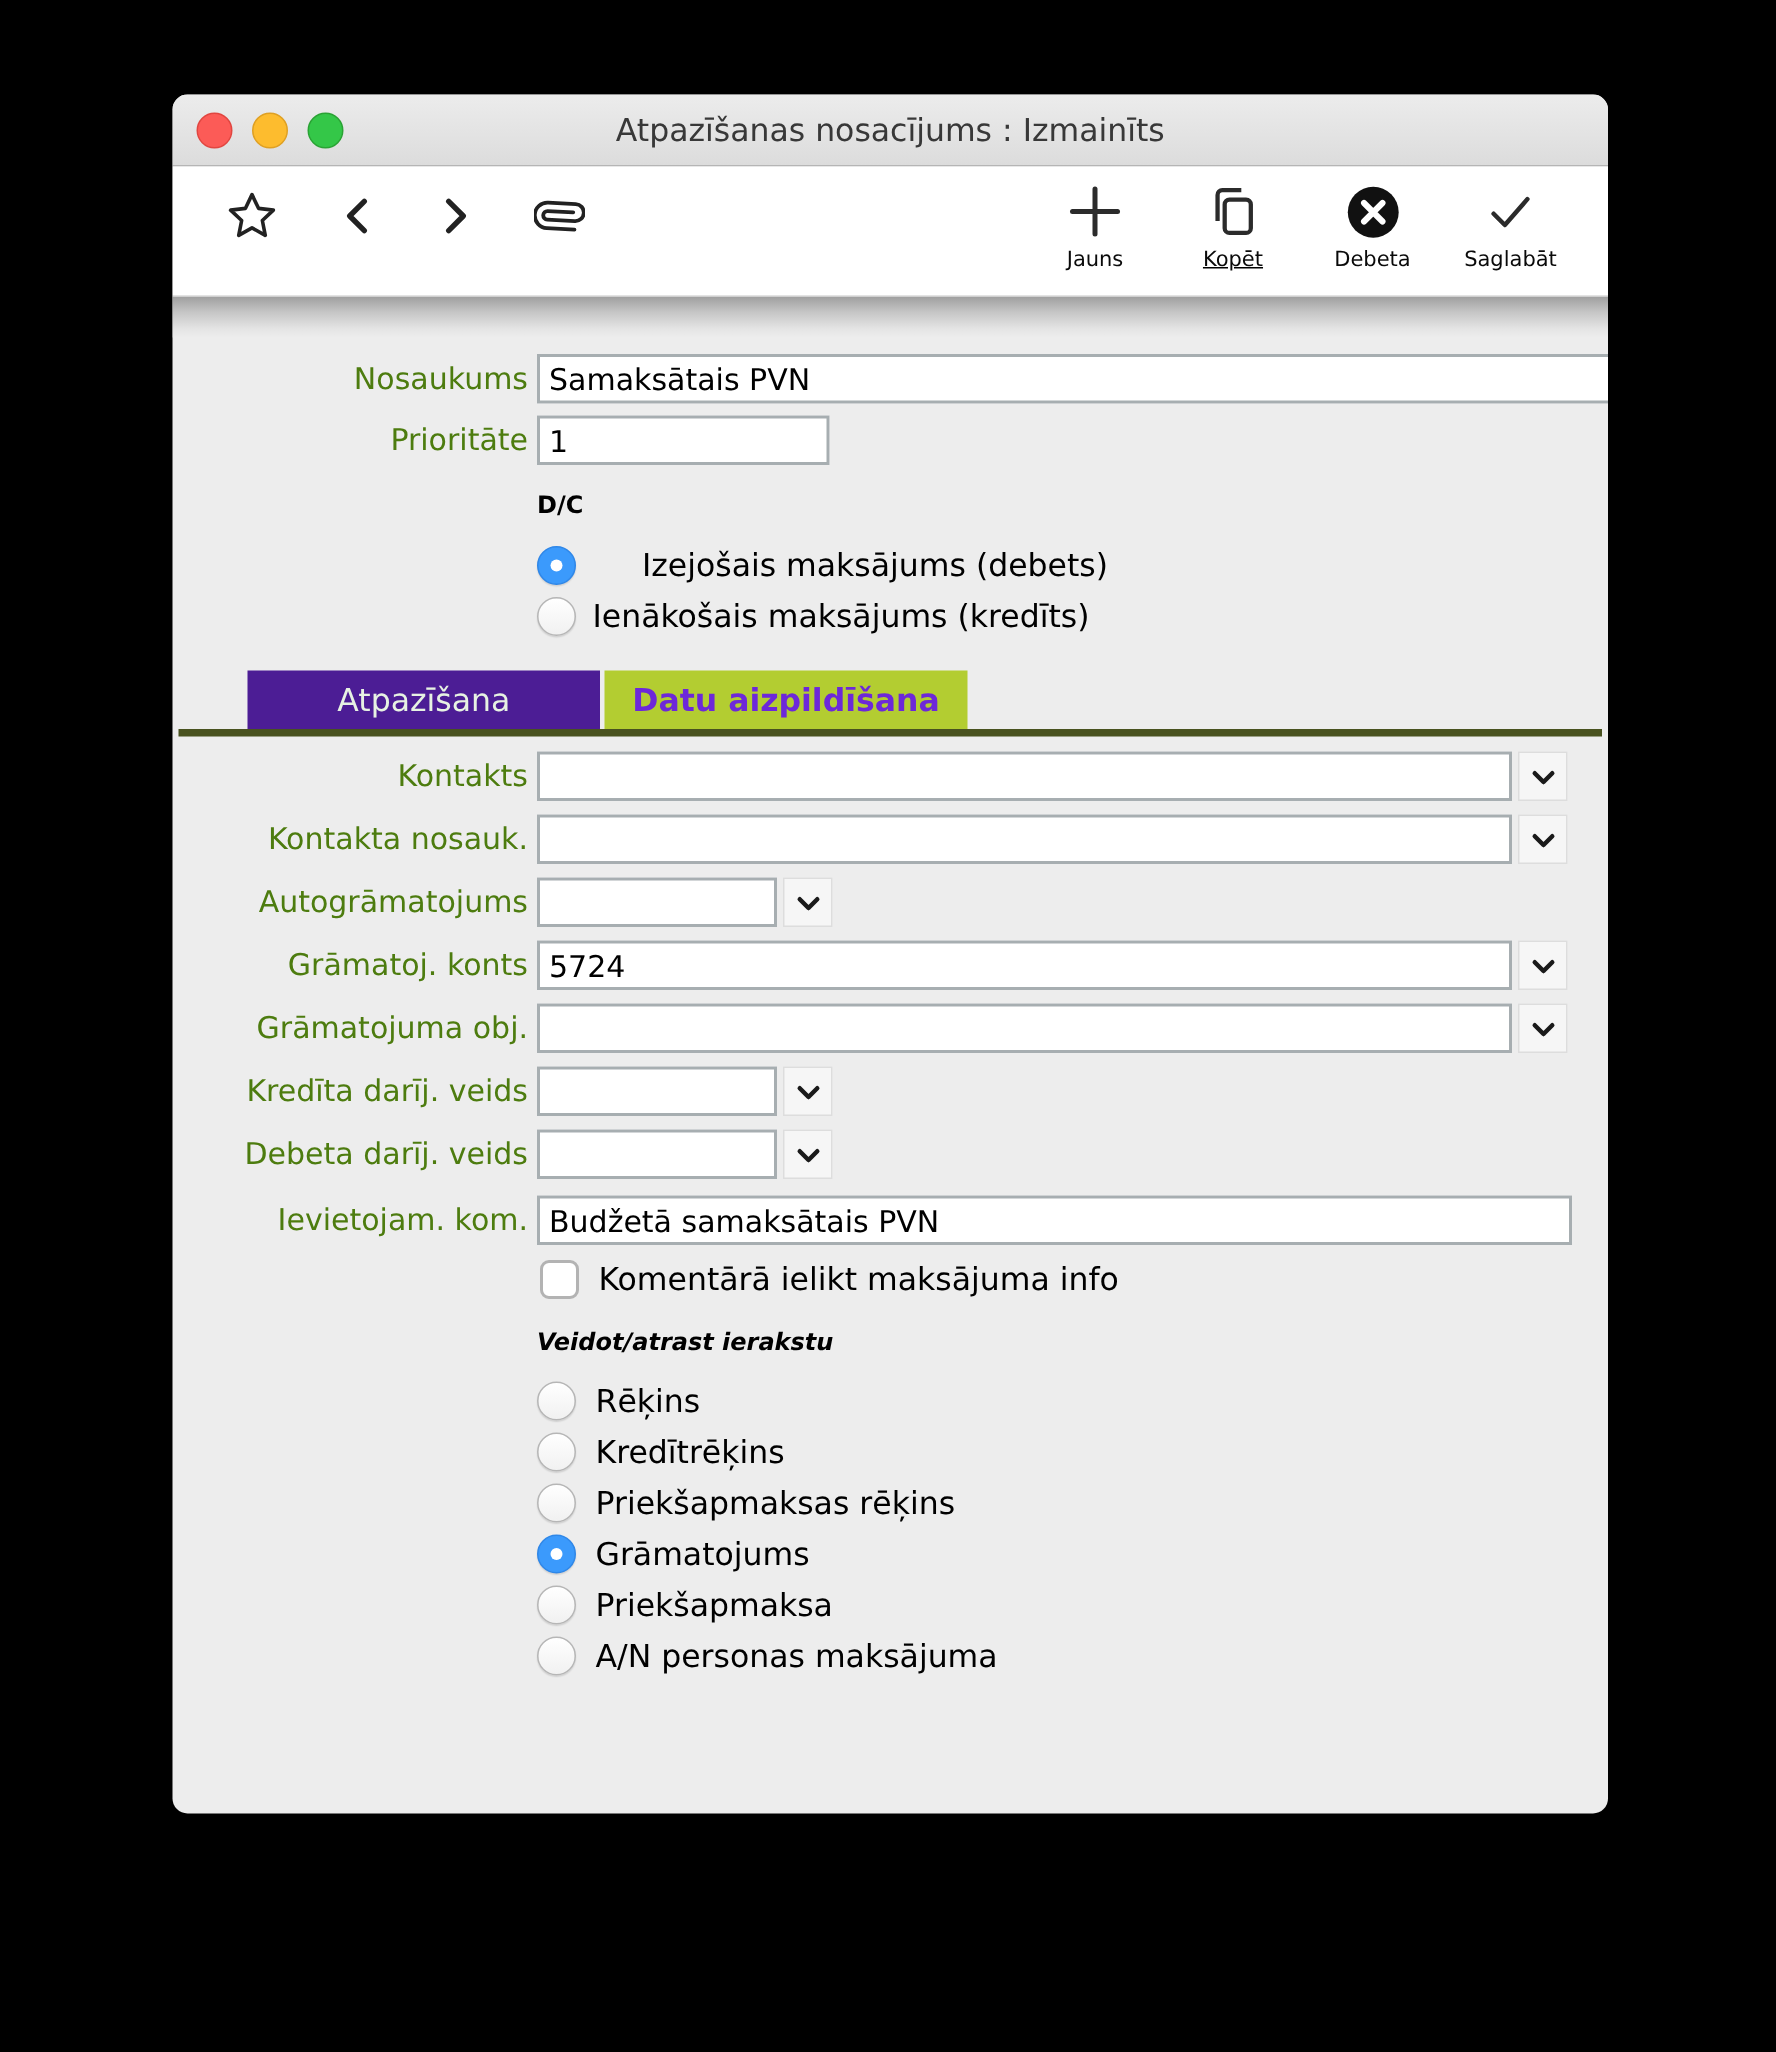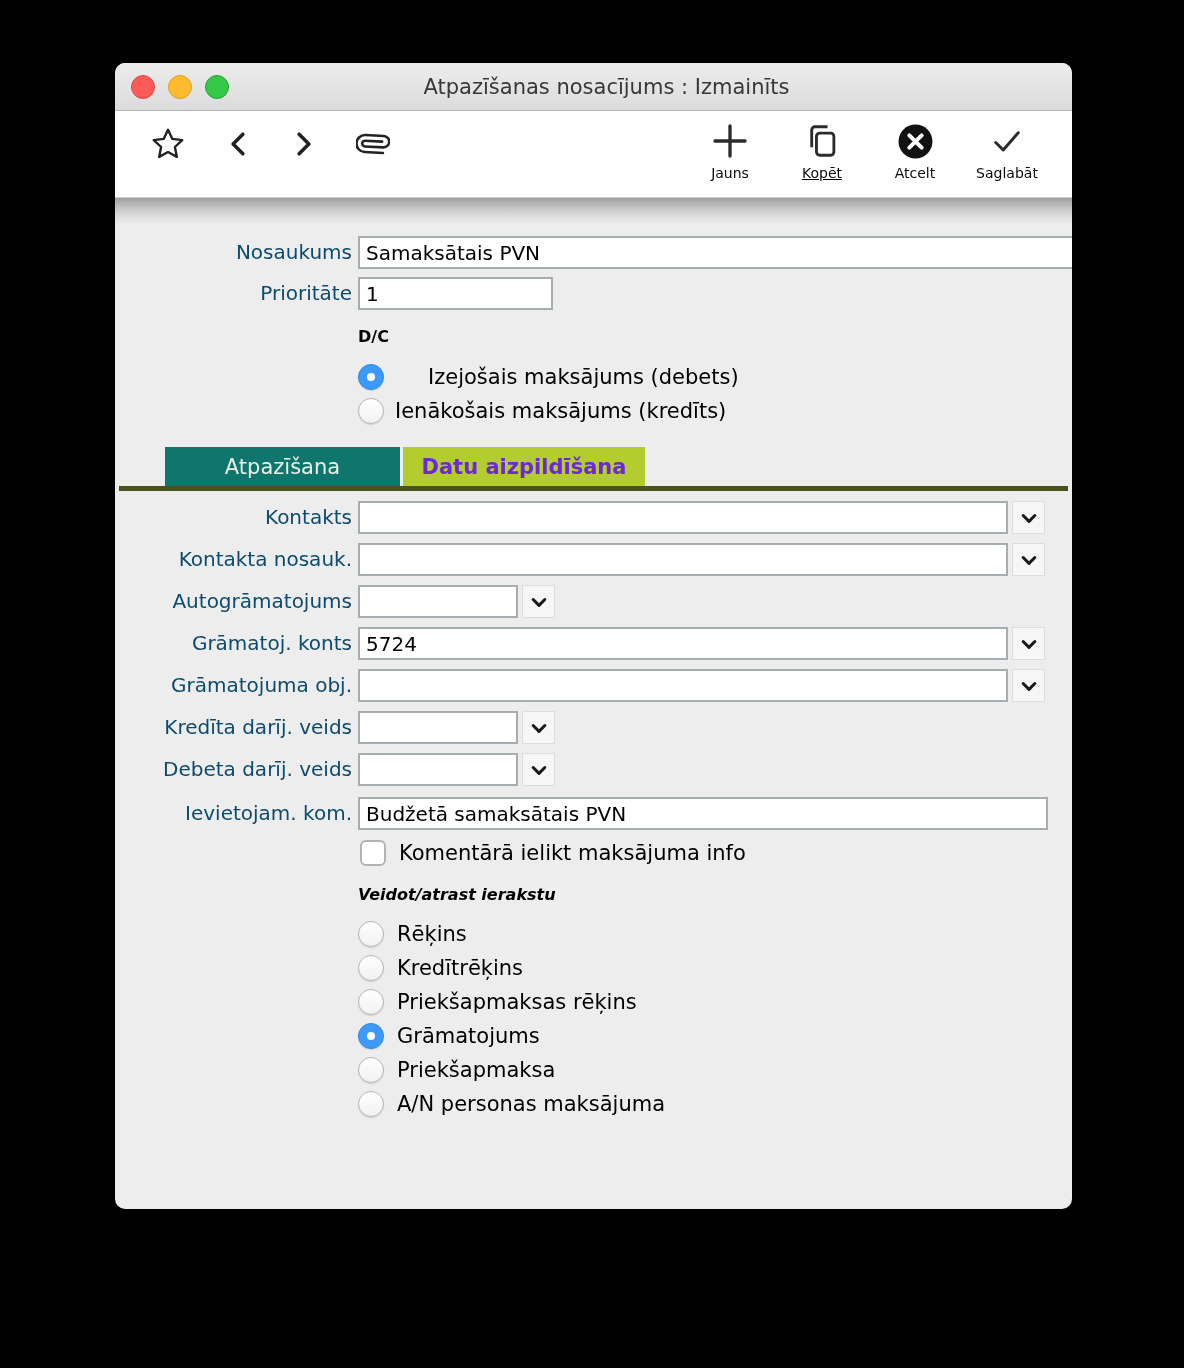--- a/index.html
+++ b/index.html
@@ -2,60 +2,60 @@
 <html><head>
 <meta charset="utf-8">
 <style>
   html,body{margin:0;padding:0;background:#000;width:1184px;height:1368px;
     font-family:"DejaVu Sans","Liberation Sans",sans-serif;}
   .window{position:absolute;left:115px;top:63px;width:957px;height:1146px;
     background:#ededed;border-radius:10px;overflow:hidden;
     box-shadow:0 18px 40px rgba(0,0,0,.65);}
   
   .titlebar{position:absolute;left:0;top:0;width:100%;height:47px;
-    background:linear-gradient(#ececec,#dcdcdc);border-bottom:1px solid #b5b5b5;padding-left:26px;}
+    background:linear-gradient(#ececec,#dcdcdc);border-bottom:1px solid #b5b5b5;}
   .title{position:absolute;left:0;top:0;width:100%;height:47px;line-height:49px;
     text-align:center;font-size:21px;color:#383838;}
   .tl{position:absolute;top:12px;width:22px;height:22px;border-radius:50%;}
   .tl.red{left:16px;background:#fc5b57;border:1px solid #e14640;}
   .tl.yellow{left:53px;background:#fdbc2e;border:1px solid #dfa023;}
   .tl.green{left:90px;background:#34c748;border:1px solid #2aa334;}
   
   .toolbar{position:absolute;left:0;top:48px;width:100%;height:86px;background:#fff;}
   .navicon{position:absolute;top:0;height:66px;display:flex;align-items:center;
     justify-content:center;cursor:default;}
   .tbbtn{position:absolute;top:8px;width:90px;text-align:center;}
   .tbbtn .ic{height:44px;display:flex;align-items:center;justify-content:center;}
   .tbbtn .lb{font-size:14px;color:#0a0a0a;margin-top:2px;}
   .divider{position:absolute;left:0;top:134px;width:100%;height:27px;
     border-top:1px solid #cfcfcf;
     background:linear-gradient(to bottom,#a0a0a0 0%,#c6c6c6 38%,#e4e4e4 78%,#ededed 100%);}
   
   .flabel{position:absolute;left:0;width:237px;text-align:right;font-size:20px;
-    color:#0c4a6e;line-height:33px;white-space:nowrap;}
+    color:#4d7c0f;line-height:33px;white-space:nowrap;}
   .tinput{position:absolute;height:33px;background:#fff;border:2px solid #a7aeb1;
     box-sizing:border-box;font-size:20px;color:#000;padding:0 6px;
     font-family:inherit;border-radius:0;outline:none;}
   .ddbtn{position:absolute;width:33px;height:33px;background:#f6f6f6;
     border:1px solid #ddd;box-sizing:border-box;display:flex;align-items:center;
     justify-content:center;cursor:default;}
   .heading{position:absolute;font-size:16px;font-weight:bold;color:#000;}
   .radio{position:absolute;width:26px;height:26px;border-radius:50%;
     background:linear-gradient(#fff,#f1f1f1);border:1px solid #b6b6b6;
     box-sizing:border-box;box-shadow:0 1px 1px rgba(0,0,0,.12);}
   .radio.selected{background:#3b9afc;border:1px solid #2f87e8;}
   .radio.selected::after{content:"";position:absolute;left:8px;top:8px;width:8px;
     height:8px;border-radius:50%;background:#fff;}
   .rlabel{position:absolute;font-size:21px;color:#000;line-height:26px;white-space:nowrap;}
   .checkbox{position:absolute;width:26px;height:26px;border-radius:6px;
     background:#fff;border:2px solid #b3b3b3;box-sizing:border-box;}
   
   .tab{position:absolute;top:384px;height:39px;display:flex;align-items:center;
     justify-content:center;font-size:21px;cursor:default;}
-  .tab.inactive{background:#0f766e;color:#e7f2e3;text-align:center;}
+  .tab.inactive{background:#4c1d95;color:#e7f2e3;text-align:center;}
   .tab.active{background:#b3cd31;color:#6d28d9;font-weight:bold;}
   .tabline{position:absolute;left:4px;right:4px;top:423px;height:5px;background:#49521f;}
   svg{display:block;}
 </style>
 </head>
 <body>
 
 <div class="window">
 
   <div class="titlebar">
@@ -105,21 +105,21 @@
       </div>
       <div class="lb">Kopēt</div>
     </div>
     <div class="tbbtn" style="left:755px;">
       <div class="ic">
         <svg width="37" height="37" viewBox="0 0 24 24">
           <circle cx="12" cy="12" r="11" fill="#111"></circle>
           <path d="M8 8 L16 16 M16 8 L8 16" stroke="#fff" stroke-width="2.6" stroke-linecap="round"></path>
         </svg>
       </div>
-      <div class="lb">Atcelt</div>
+      <div class="lb">Debeta</div>
     </div>
     <div class="tbbtn" style="left:847px;">
       <div class="ic">
         <svg width="36" height="36" viewBox="0 0 24 24" fill="none" stroke="#2b2b2b" stroke-width="2" stroke-linecap="round" stroke-linejoin="round">
           <polyline points="4.5 13 9.5 18 19.5 6.5"></polyline>
         </svg>
       </div>
       <div class="lb">Saglabāt</div>
     </div>
   </div>

